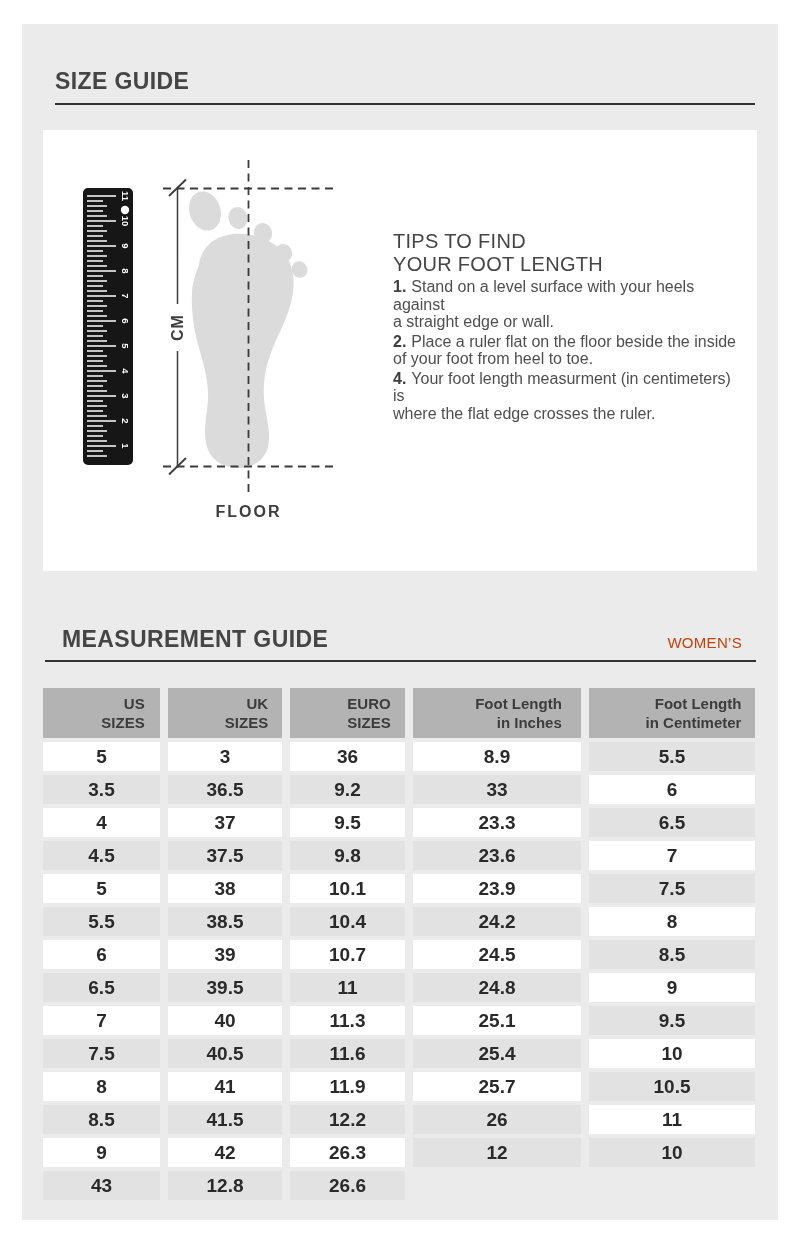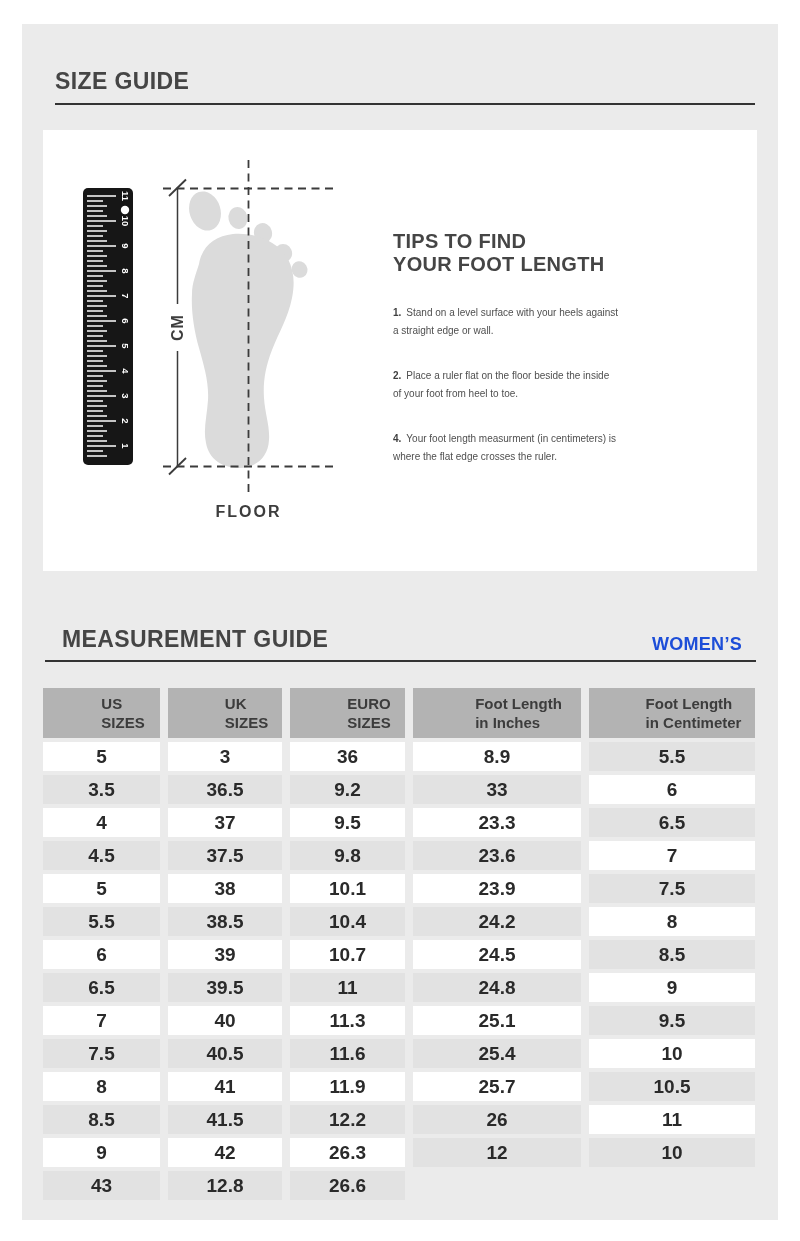--- a/index.html
+++ b/index.html
@@ -16,32 +16,32 @@
   .sg-title{position:absolute;left:33px;top:44px;font-size:23px;font-weight:bold;color:var(--heading_text);letter-spacing:.4px;}
   .rule{position:absolute;height:2px;background:var(--rule_color);}
   .rule-sg{left:33px;top:79px;width:700px;}
   .panel{position:absolute;left:21px;top:106px;width:714px;height:441px;background:var(--panel_bg);}
   .ruler-svg{position:absolute;left:40px;top:58px;}
   .diagram-svg{position:absolute;left:0;top:0;}
   .cm-label,.floor-label{font-family:"Liberation Sans","DejaVu Sans",sans-serif;font-size:16px;font-weight:bold;fill:#3d3d3d;}
   .floor-label{letter-spacing:2px;}
   .cm-label{letter-spacing:1px;}
   .tips{position:absolute;left:350px;top:100px;width:352px;}
-  .tips h2{font-size:20px;line-height:23px;font-weight:bold;color:var(--heading_text);letter-spacing:.3px;white-space:pre-line;}
-  .tip{margin-top:28px;font-size:10px;line-height:17.5px;color:var(--body_text);}
+  .tips h2{font-size:20px;line-height:23px;font-weight:normal;color:var(--heading_text);letter-spacing:.3px;white-space:pre-line;}
+  .tip{margin-top:2px;font-size:16px;line-height:17.5px;color:var(--body_text);}
   .tip-num{font-weight:bold;color:#3f3f3f;}
   .tip-text{white-space:pre-line;margin-left:5px;}
   .mc-title{position:absolute;left:40px;top:602px;font-size:23px;font-weight:bold;color:var(--heading_text);letter-spacing:.4px;}
-  .mc-cat{position:absolute;right:36px;top:610px;font-size:18px;font-weight:bold;color:#1d4ed8;letter-spacing:.3px;}
+  .mc-cat{position:absolute;right:36px;top:610px;font-size:15px;font-weight:normal;color:#c2410c;letter-spacing:.3px;}
   .rule-mc{left:23px;top:636px;width:711px;}
   .size-table{position:absolute;left:21px;top:664px;width:712px;display:grid;
     grid-template-columns:117px 114px 115px 168px 166px;
     grid-template-rows:50px;grid-auto-rows:29px;gap:4px 8px;}
   .th{background:var(--table-header-bg,#b3b3b3);background:var(--table_header_bg);color:var(--table_header_text);
-    font-size:15px;font-weight:bold;line-height:19px;text-align:left;white-space:pre-line;
+    font-size:15px;font-weight:bold;line-height:19px;text-align:right;white-space:pre-line;
     display:flex;align-items:center;justify-content:center;padding-left:43px;}
   .td{background:var(--row_white);color:var(--cell_text);font-size:19px;font-weight:bold;
     display:flex;align-items:center;justify-content:center;}
   .td.alt{background:var(--row_gray);}
 </style>
 </head>
 <body>
 
 <div class="page">
   <div class="card">

